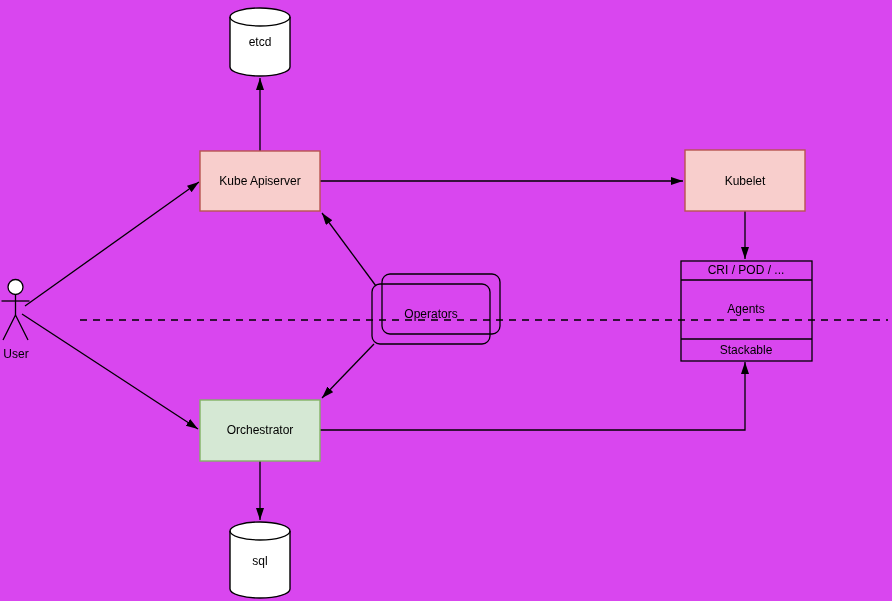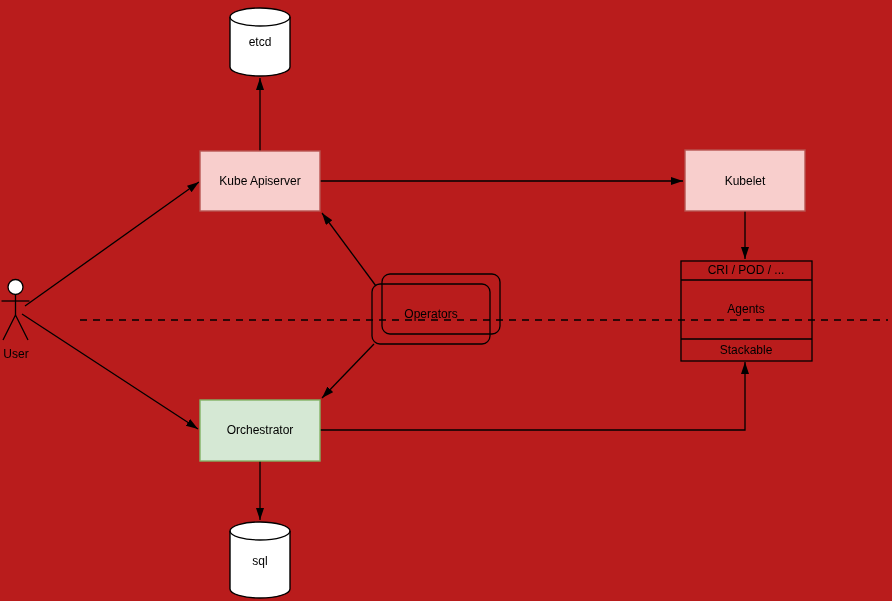--- a/index.html
+++ b/index.html
@@ -1,16 +1,16 @@
 <!DOCTYPE html>
 <html><head>
 <meta charset="utf-8">
 <style>
   html,body{margin:0;padding:0;background:#ffffff;}
-  .canvas-wrap{width:892px;height:601px;background:#b91c1c;position:relative;overflow:hidden;}
+  .canvas-wrap{width:892px;height:601px;background:#d946ef;position:relative;overflow:hidden;}
   svg{display:block;}
   .lbl{
     font-family:"Liberation Sans", sans-serif;
     font-size:12px;
     fill:#000000;
     text-anchor:middle;
   }
   .shape{stroke-width:1.4;}
   .edge{fill:none;stroke:#000000;stroke-width:1.3;}
   .thin{fill:none;stroke:#000000;stroke-width:1.3;}

